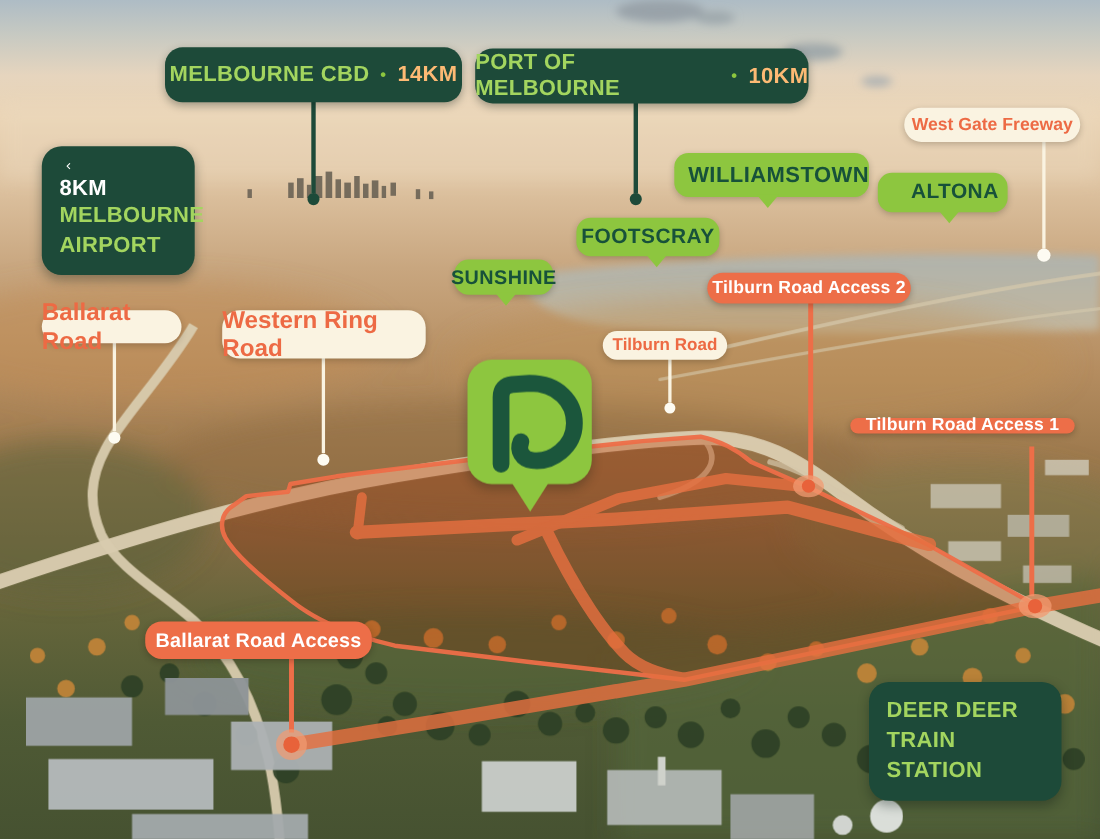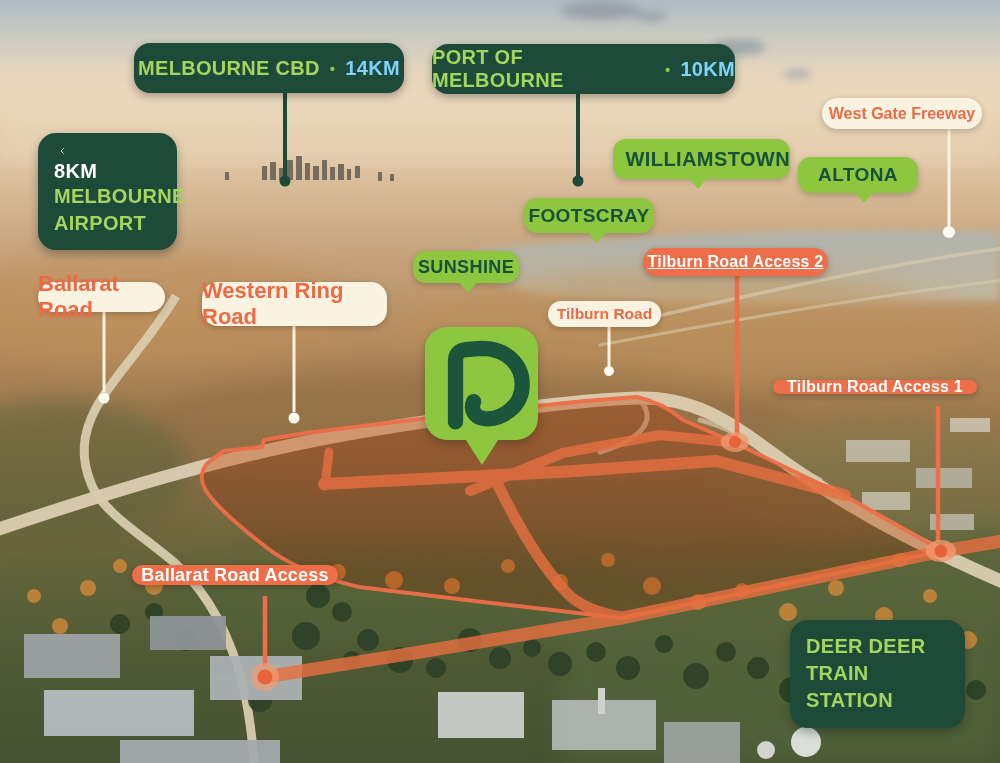--- a/index.html
+++ b/index.html
@@ -5,21 +5,21 @@
   html,body{margin:0;padding:0;background:#1a1a1a;}
   .stage{position:relative;width:1000px;height:763px;margin:0 auto;overflow:hidden;
          font-family:"Liberation Sans",sans-serif;background:#b08050;}
   .layer{position:absolute;inset:0;}
   .photo-base{position:absolute;inset:0;
     background:linear-gradient(180deg,#AEBCC5 0%,#C6C9C2 4%,#E6D5BE 9%,#EAD4B5 14%,#DDC2A0 22%,#C8A67F 32%,#B58D60 44%,#9E7A4E 54%,#826C44 64%,#63643A 74%,#4F5A35 86%,#465231 100%);}
   svg{position:absolute;left:0;top:0;}
   .pill-dark{position:absolute;display:flex;align-items:center;justify-content:center;gap:10px;
     background:#1D4A39;color:#A3D55F;font-weight:700;border-radius:16px;font-size:20px;
     letter-spacing:.3px;box-shadow:0 3px 8px rgba(15,30,24,.35);}
-  .pill-dark .dist{color:#7dd3fc;}
+  .pill-dark .dist{color:#fdba74;}
   .pill-dark .bullet{color:#8DC63F;font-size:15px;}
   .bubble{position:absolute;display:flex;align-items:center;justify-content:center;
     background:#8DC63F;color:#17513A;font-weight:700;border-radius:13px;letter-spacing:.4px;
     box-shadow:0 2px 6px rgba(30,30,20,.25);}
   .bubble::after{content:"";position:absolute;top:calc(100% - 2px);left:var(--tip,50%);
     transform:translateX(-50%);border:10px solid transparent;border-top:12px solid #8DC63F;}
   .pill-cream{position:absolute;display:flex;align-items:center;justify-content:center;
     background:#FAF3E1;color:#ED6A44;font-weight:700;border-radius:16px;font-size:22px;
     box-shadow:0 2px 6px rgba(40,30,20,.25);}
   .pill-orange{position:absolute;display:flex;align-items:center;justify-content:center;
@@ -226,21 +226,21 @@
         <ellipse cx="941" cy="551" rx="15" ry="11" fill="#F29B72" opacity=".75"></ellipse>
         <circle cx="941" cy="551" r="6.5" fill="#E8623A"></circle>
       </g>
       <g>
         <circle cx="265" cy="677" r="14" fill="#F29B72" opacity=".7"></circle>
         <circle cx="265" cy="677" r="7.5" fill="#E8623A"></circle>
       </g>
     </g>
   </svg>
 
-  <div class="pill-dark" style="left:134px;top:43px;width:270px;height:50px;">
+  <div class="pill-dark" style="left:150px;top:43px;width:270px;height:50px;">
     <span>MELBOURNE CBD</span>
     <span class="bullet">•</span>
     <span class="dist">14KM</span>
   </div>
   <div class="pill-dark" style="left:432px;top:44px;width:303px;height:50px;">
     <span>PORT OF MELBOURNE</span>
     <span class="bullet">•</span>
     <span class="dist">10KM</span>
   </div>
 
@@ -253,37 +253,37 @@
   <div class="pill-cream" style="left:202px;top:282px;width:185px;height:44px;">
     <span>Western Ring Road</span>
   </div>
   <div class="pill-cream" style="left:548px;top:301px;width:113px;height:26px;font-size:15.5px;">
     <span>Tilburn Road</span>
   </div>
 
   <div class="bubble" style="left:613px;top:139px;width:177px;height:40px;font-size:20px;justify-content:flex-end;--tip:48%;">
     <span>WILLIAMSTOWN</span>
   </div>
-  <div class="bubble" style="left:798px;top:157px;width:120px;height:36px;font-size:19px;--tip:55%;">
+  <div class="bubble" style="left:798px;top:157px;width:96px;height:36px;font-size:19px;padding-left:22px;--tip:55%;">
     <span>ALTONA</span>
   </div>
   <div class="bubble" style="left:524px;top:198px;width:130px;height:35px;font-size:19px;--tip:56%;">
     <span>FOOTSCRAY</span>
   </div>
-  <div class="bubble" style="left:413px;top:251px;width:106px;height:32px;font-size:18px;--tip:52%;">
+  <div class="bubble" style="left:413px;top:236px;width:90px;height:32px;font-size:18px;--tip:52%;">
     <span>SUNSHINE</span>
   </div>
 
-  <div class="pill-orange" style="left:643px;top:248px;width:185px;height:28px;text-decoration:underline;">
+  <div class="pill-orange" style="left:643px;top:248px;width:185px;height:28px;">
     <span>Tilburn Road Access 2</span>
   </div>
   <div class="pill-orange" style="left:773px;top:380px;width:204px;height:14px;">
     <span>Tilburn Road Access 1</span>
   </div>
-  <div class="pill-orange" style="left:132px;top:565px;width:206px;height:20px;font-size:18px;">
+  <div class="pill-orange" style="left:132px;top:565px;width:206px;height:34px;font-size:18px;">
     <span>Ballarat Road Access</span>
   </div>
 
   <div class="card" style="left:38px;top:133px;width:107px;height:91px;">
     <svg width="12" height="18" viewBox="0 0 12 18" style="position:static;margin:2px 0 6px 2px;">
       <polyline points="10,2 3,9 10,16" fill="none" stroke="#FFFFFF" stroke-width="3" stroke-linecap="round" stroke-linejoin="round"></polyline>
     </svg>
     <span class="km">8KM</span>
     <span class="place">MELBOURNE</span>
     <span class="place">AIRPORT</span>

